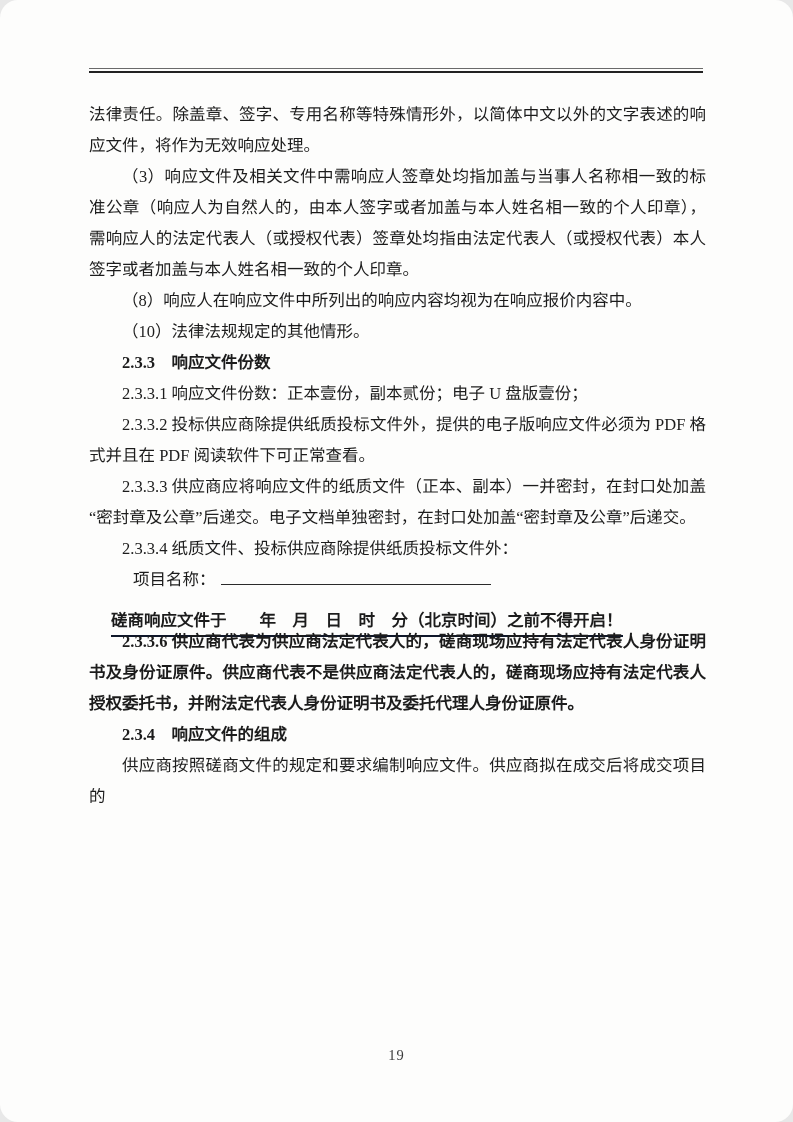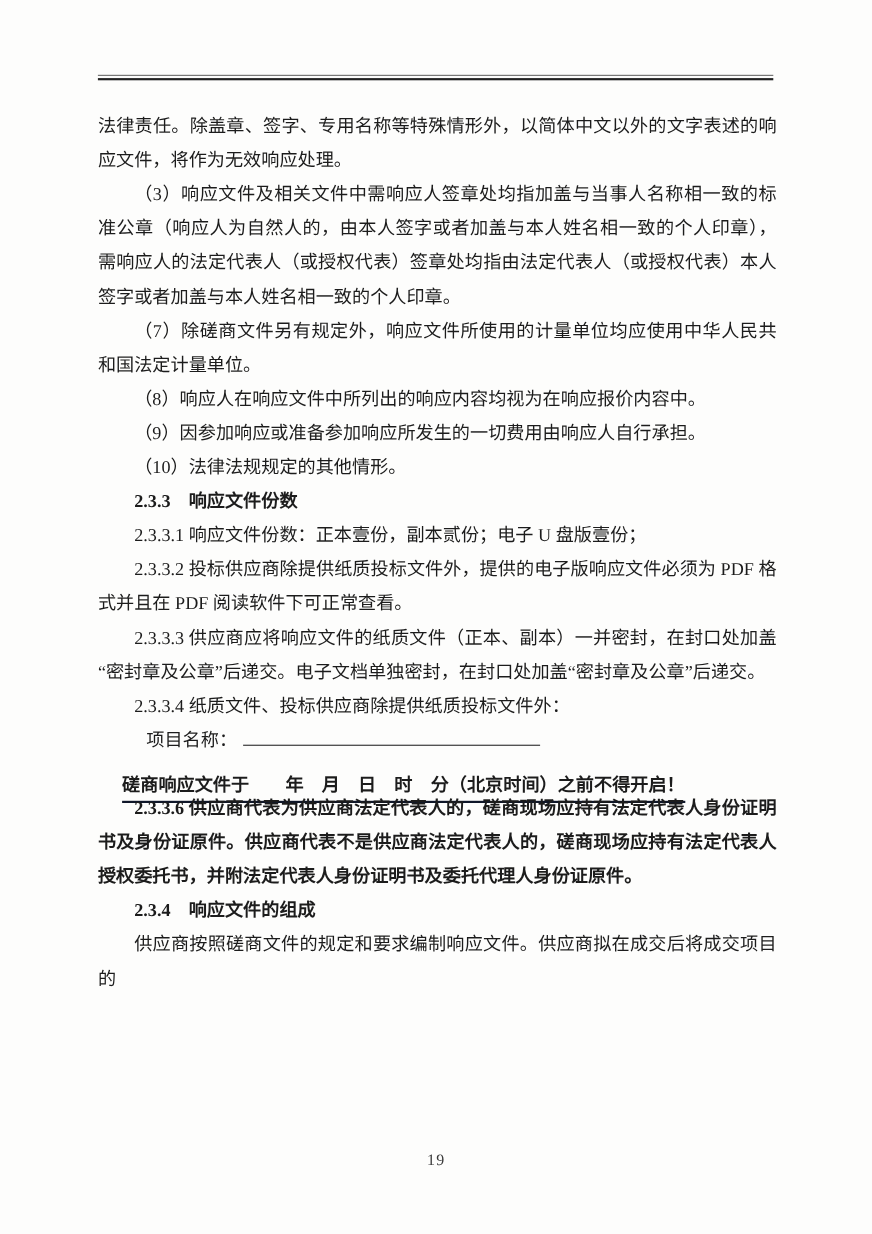--- a/index.html
+++ b/index.html
@@ -11,20 +11,21 @@
     position: relative;
     width: 793px;
     height: 1122px;
     margin: 0 auto;
     background: #fdfdfc;
     box-sizing: border-box;
     padding: 99px 87px 0 89px;
     font-family: "Liberation Serif", "DejaVu Serif", serif;
     color: #1c1c1c;
     overflow: hidden;
+    border-radius: 18px;
   }
   
   .top-rule {
     position: absolute;
     top: 68px;
     left: 89px;
     width: 614px;
     height: 2px;
     border-top: 1px solid #6a6a6a;
     border-bottom: 2px solid #222;
@@ -85,23 +86,21 @@
 
 <div class="page">
 
   <div class="top-rule"></div>
 
   <main class="content">
 
     <p>法律责任。除盖章、签字、专用名称等特殊情形外，以简体中文以外的文字表述的响应文件，将作为无效响应处理。</p>
 
     <p class="indent">（3）响应文件及相关文件中需响应人签章处均指加盖与当事人名称相一致的标准公章（响应人为自然人的，由本人签字或者加盖与本人姓名相一致的个人印章），需响应人的法定代表人（或授权代表）签章处均指由法定代表人（或授权代表）本人签字或者加盖与本人姓名相一致的个人印章。</p>
-    <p class="indent">（7）除磋商文件另有规定外，响应文件所使用的计量单位均应使用中华人民共和国法定计量单位。</p>
     <p class="indent">（8）响应人在响应文件中所列出的响应内容均视为在响应报价内容中。</p>
-    <p class="indent">（9）因参加响应或准备参加响应所发生的一切费用由响应人自行承担。</p>
     <p class="indent">（10）法律法规规定的其他情形。</p>
 
     <p class="heading">2.3.3　响应文件份数</p>
 
     <p class="indent">2.3.3.1 响应文件份数：正本壹份，副本贰份；电子 U 盘版壹份；</p>
     <p class="indent">2.3.3.2 投标供应商除提供纸质投标文件外，提供的电子版响应文件必须为 PDF 格式并且在 PDF 阅读软件下可正常查看。</p>
     <p class="indent">2.3.3.3 供应商应将响应文件的纸质文件（正本、副本）一并密封，在封口处加盖“密封章及公章”后递交。电子文档单独密封，在封口处加盖“密封章及公章”后递交。</p>
     <p class="indent">2.3.3.4 纸质文件、投标供应商除提供纸质投标文件外：</p>
 
     <div class="field-row">

